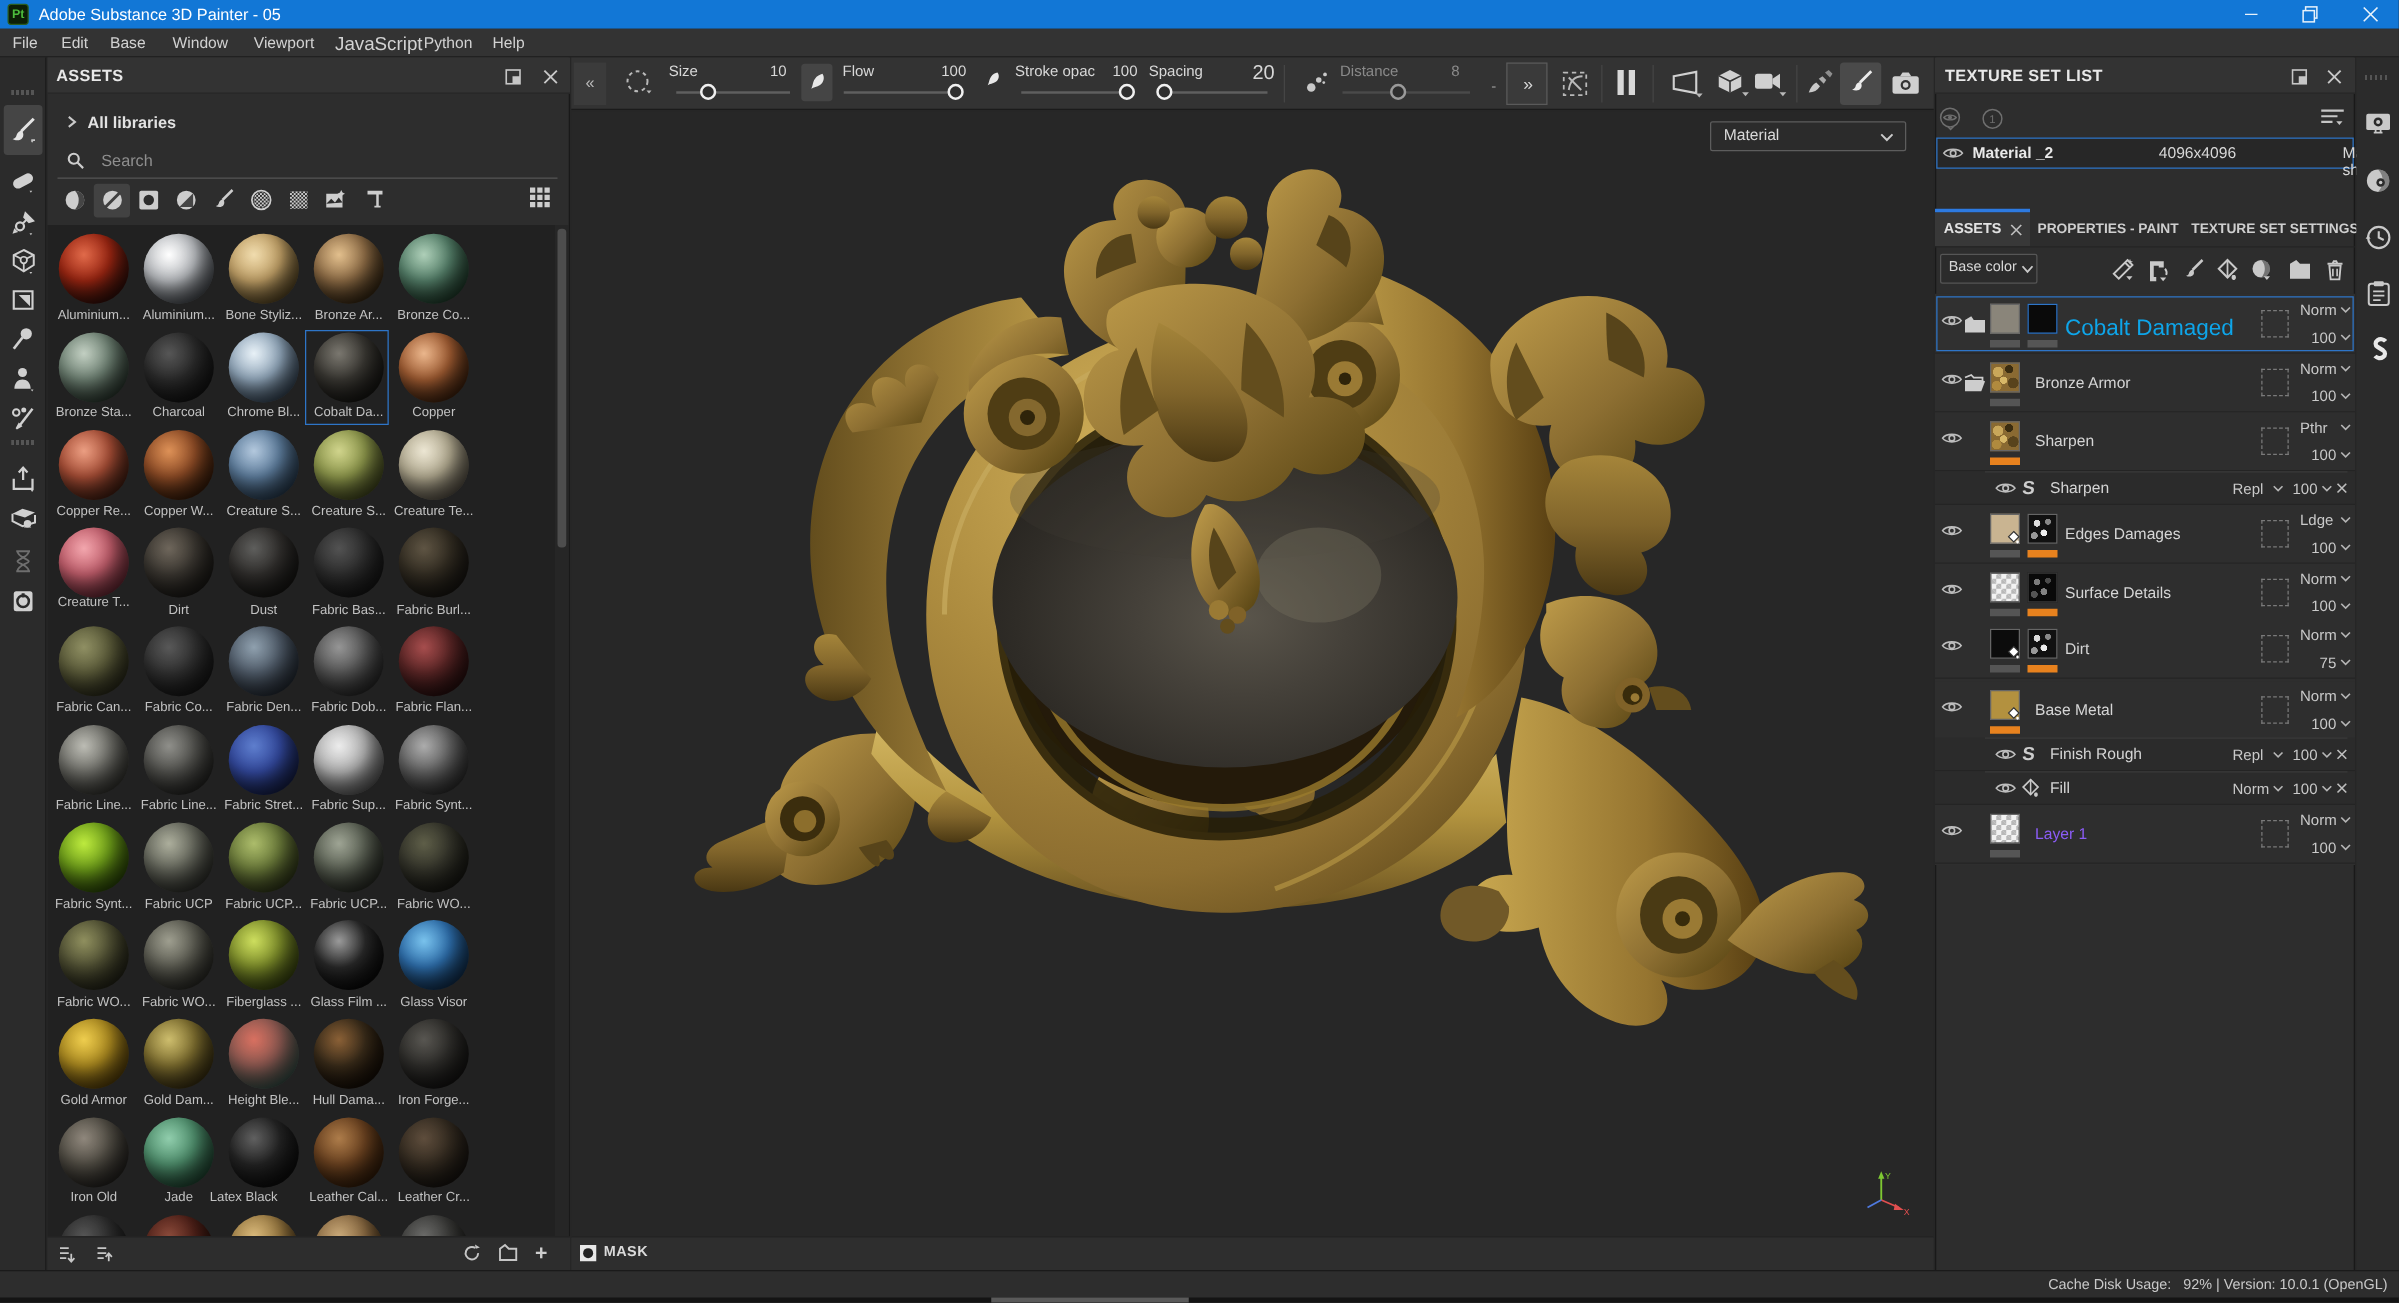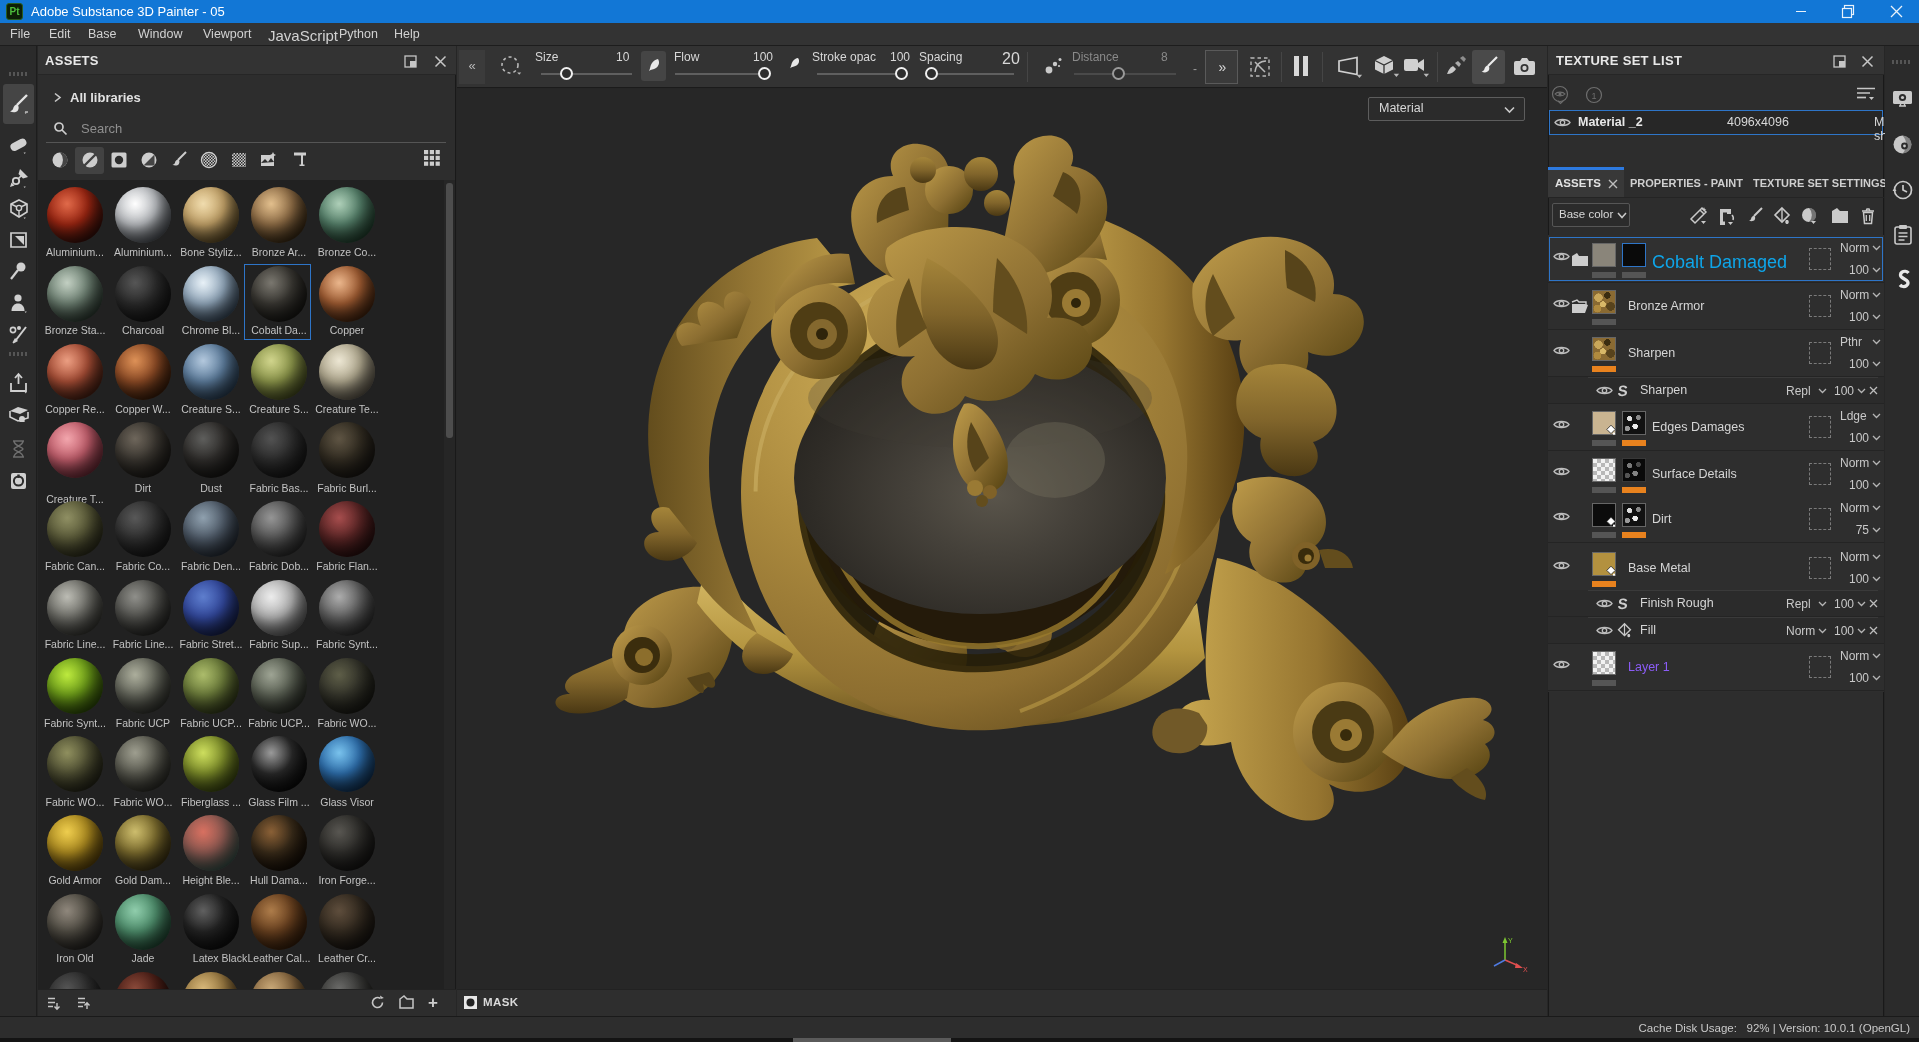--- a/index.html
+++ b/index.html
@@ -202,21 +202,21 @@
 <div class="a lbl" style="left:-1px;top:223px;width:76px">Copper Re...</div>
 <div class="a ball" style="left:77px;top:164px;width:56px;height:56px;background:radial-gradient(circle at 36% 30%, #dd9157 0%, #8f4c26 40%, #3c1e0b 75%, #0e0d0b 98%);box-shadow:inset -8px -12px 16px rgba(0,0,0,.5)"></div>
 <div class="a lbl" style="left:67px;top:223px;width:76px">Copper W...</div>
 <div class="a ball" style="left:145px;top:164px;width:56px;height:56px;background:radial-gradient(circle at 36% 30%, #b3c8dd 0%, #5e7e9e 40%, #2b3f53 75%, #0e0d0b 98%);box-shadow:inset -8px -12px 16px rgba(0,0,0,.5)"></div>
 <div class="a lbl" style="left:135px;top:223px;width:76px">Creature S...</div>
 <div class="a ball" style="left:213px;top:164px;width:56px;height:56px;background:radial-gradient(circle at 36% 30%, #d0d48c 0%, #8d974b 40%, #464c21 75%, #0e0d0b 98%);box-shadow:inset -8px -12px 16px rgba(0,0,0,.5)"></div>
 <div class="a lbl" style="left:203px;top:223px;width:76px">Creature S...</div>
 <div class="a ball" style="left:281px;top:164px;width:56px;height:56px;background:radial-gradient(circle at 36% 30%, #ece6d3 0%, #b3ab91 40%, #5c564a 75%, #0e0d0b 98%);box-shadow:inset -8px -12px 16px rgba(0,0,0,.5)"></div>
 <div class="a lbl" style="left:271px;top:223px;width:76px">Creature Te...</div>
 <div class="a ball" style="left:9px;top:242px;width:56px;height:56px;background:radial-gradient(circle at 36% 30%, #f2a6ad 0%, #c25e6c 40%, #6b2b36 75%, #0e0d0b 98%);box-shadow:inset -8px -12px 16px rgba(0,0,0,.5)"></div>
-<div class="a lbl" style="left:-1px;top:313px;width:76px">Creature T...</div>
+<div class="a lbl" style="left:-1px;top:296px;width:76px">Creature T...</div>
 <div class="a ball" style="left:77px;top:242px;width:56px;height:56px;background:radial-gradient(circle at 36% 30%, #6e665b 0%, #3b3731 40%, #1d1b18 75%, #0e0d0b 98%);box-shadow:inset -8px -12px 16px rgba(0,0,0,.5)"></div>
 <div class="a lbl" style="left:67px;top:302px;width:76px">Dirt</div>
 <div class="a ball" style="left:145px;top:242px;width:56px;height:56px;background:radial-gradient(circle at 36% 30%, #5e5e5c 0%, #312f2d 40%, #181715 75%, #0e0d0b 98%);box-shadow:inset -8px -12px 16px rgba(0,0,0,.5)"></div>
 <div class="a lbl" style="left:135px;top:302px;width:76px">Dust</div>
 <div class="a ball" style="left:213px;top:242px;width:56px;height:56px;background:radial-gradient(circle at 36% 30%, #525252 0%, #2e2e2e 40%, #171717 75%, #0e0d0b 98%);box-shadow:inset -8px -12px 16px rgba(0,0,0,.5)"></div>
 <div class="a lbl" style="left:203px;top:302px;width:76px">Fabric Bas...</div>
 <div class="a ball" style="left:281px;top:242px;width:56px;height:56px;background:radial-gradient(circle at 36% 30%, #5e5443 0%, #342e23 40%, #1a1713 75%, #0e0d0b 98%);box-shadow:inset -8px -12px 16px rgba(0,0,0,.5)"></div>
 <div class="a lbl" style="left:271px;top:302px;width:76px">Fabric Burl...</div>
 <div class="a ball" style="left:9px;top:321px;width:56px;height:56px;background:radial-gradient(circle at 36% 30%, #8f8f63 0%, #5c5c3a 40%, #2d2d1c 75%, #0e0d0b 98%);box-shadow:inset -8px -12px 16px rgba(0,0,0,.5)"></div>
 <div class="a lbl" style="left:-1px;top:380px;width:76px">Fabric Can...</div>
@@ -266,21 +266,21 @@
 <div class="a lbl" style="left:135px;top:694px;width:76px">Height Ble...</div>
 <div class="a ball" style="left:213px;top:635px;width:56px;height:56px;background:radial-gradient(circle at 36% 30%, #8a6036 0%, #3a2c1a 40%, #170f07 75%, #0e0d0b 98%);box-shadow:inset -8px -12px 16px rgba(0,0,0,.5)"></div>
 <div class="a lbl" style="left:203px;top:694px;width:76px">Hull Dama...</div>
 <div class="a ball" style="left:281px;top:635px;width:56px;height:56px;background:radial-gradient(circle at 36% 30%, #585651 0%, #2f2e2b 40%, #161514 75%, #0e0d0b 98%);box-shadow:inset -8px -12px 16px rgba(0,0,0,.5)"></div>
 <div class="a lbl" style="left:271px;top:694px;width:76px">Iron Forge...</div>
 <div class="a ball" style="left:9px;top:714px;width:56px;height:56px;background:radial-gradient(circle at 36% 30%, #8f877c 0%, #524e45 40%, #262421 75%, #0e0d0b 98%);box-shadow:inset -8px -12px 16px rgba(0,0,0,.5)"></div>
 <div class="a lbl" style="left:-1px;top:772px;width:76px">Iron Old</div>
 <div class="a ball" style="left:77px;top:714px;width:56px;height:56px;background:radial-gradient(circle at 36% 30%, #90cdac 0%, #4e8e6c 40%, #224834 75%, #0e0d0b 98%);box-shadow:inset -8px -12px 16px rgba(0,0,0,.5)"></div>
 <div class="a lbl" style="left:67px;top:772px;width:76px">Jade</div>
 <div class="a ball" style="left:145px;top:714px;width:56px;height:56px;background:radial-gradient(circle at 36% 30%, #606060 0%, #242424 40%, #0e0e0e 75%, #0e0d0b 98%);box-shadow:inset -8px -12px 16px rgba(0,0,0,.5)"></div>
-<div class="a lbl" style="left:144px;top:772px;width:76px">Latex Black</div>
+<div class="a lbl" style="left:119px;top:772px;width:76px">Latex Black</div>
 <div class="a ball" style="left:213px;top:714px;width:56px;height:56px;background:radial-gradient(circle at 36% 30%, #ad7c4a 0%, #6b4220 40%, #351e0b 75%, #0e0d0b 98%);box-shadow:inset -8px -12px 16px rgba(0,0,0,.5)"></div>
 <div class="a lbl" style="left:203px;top:772px;width:76px">Leather Cal...</div>
 <div class="a ball" style="left:281px;top:714px;width:56px;height:56px;background:radial-gradient(circle at 36% 30%, #5e4d3c 0%, #352c21 40%, #191511 75%, #0e0d0b 98%);box-shadow:inset -8px -12px 16px rgba(0,0,0,.5)"></div>
 <div class="a lbl" style="left:271px;top:772px;width:76px">Leather Cr...</div>
 <div class="a ball" style="left:9px;top:792px;width:56px;height:56px;background:radial-gradient(circle at 36% 30%, #555555 0%, #2e2e2e 40%, #171717 75%, #0e0d0b 98%);box-shadow:inset -8px -12px 16px rgba(0,0,0,.5)"></div>
 <div class="a ball" style="left:77px;top:792px;width:56px;height:56px;background:radial-gradient(circle at 36% 30%, #8a4a3a 0%, #4e2018 40%, #220d08 75%, #0e0d0b 98%);box-shadow:inset -8px -12px 16px rgba(0,0,0,.5)"></div>
 <div class="a ball" style="left:145px;top:792px;width:56px;height:56px;background:radial-gradient(circle at 36% 30%, #d8b87a 0%, #9a7a42 40%, #4a3518 75%, #0e0d0b 98%);box-shadow:inset -8px -12px 16px rgba(0,0,0,.5)"></div>
 <div class="a ball" style="left:213px;top:792px;width:56px;height:56px;background:radial-gradient(circle at 36% 30%, #c8a878 0%, #8a6a42 40%, #3e2c16 75%, #0e0d0b 98%);box-shadow:inset -8px -12px 16px rgba(0,0,0,.5)"></div>
 <div class="a ball" style="left:281px;top:792px;width:56px;height:56px;background:radial-gradient(circle at 36% 30%, #6a6a68 0%, #3a3a38 40%, #1c1c1a 75%, #0e0d0b 98%);box-shadow:inset -8px -12px 16px rgba(0,0,0,.5)"></div>
 <div class="a" style="left:206px;top:84px;width:67px;height:76px;border:1px solid #2e75c8"></div>

